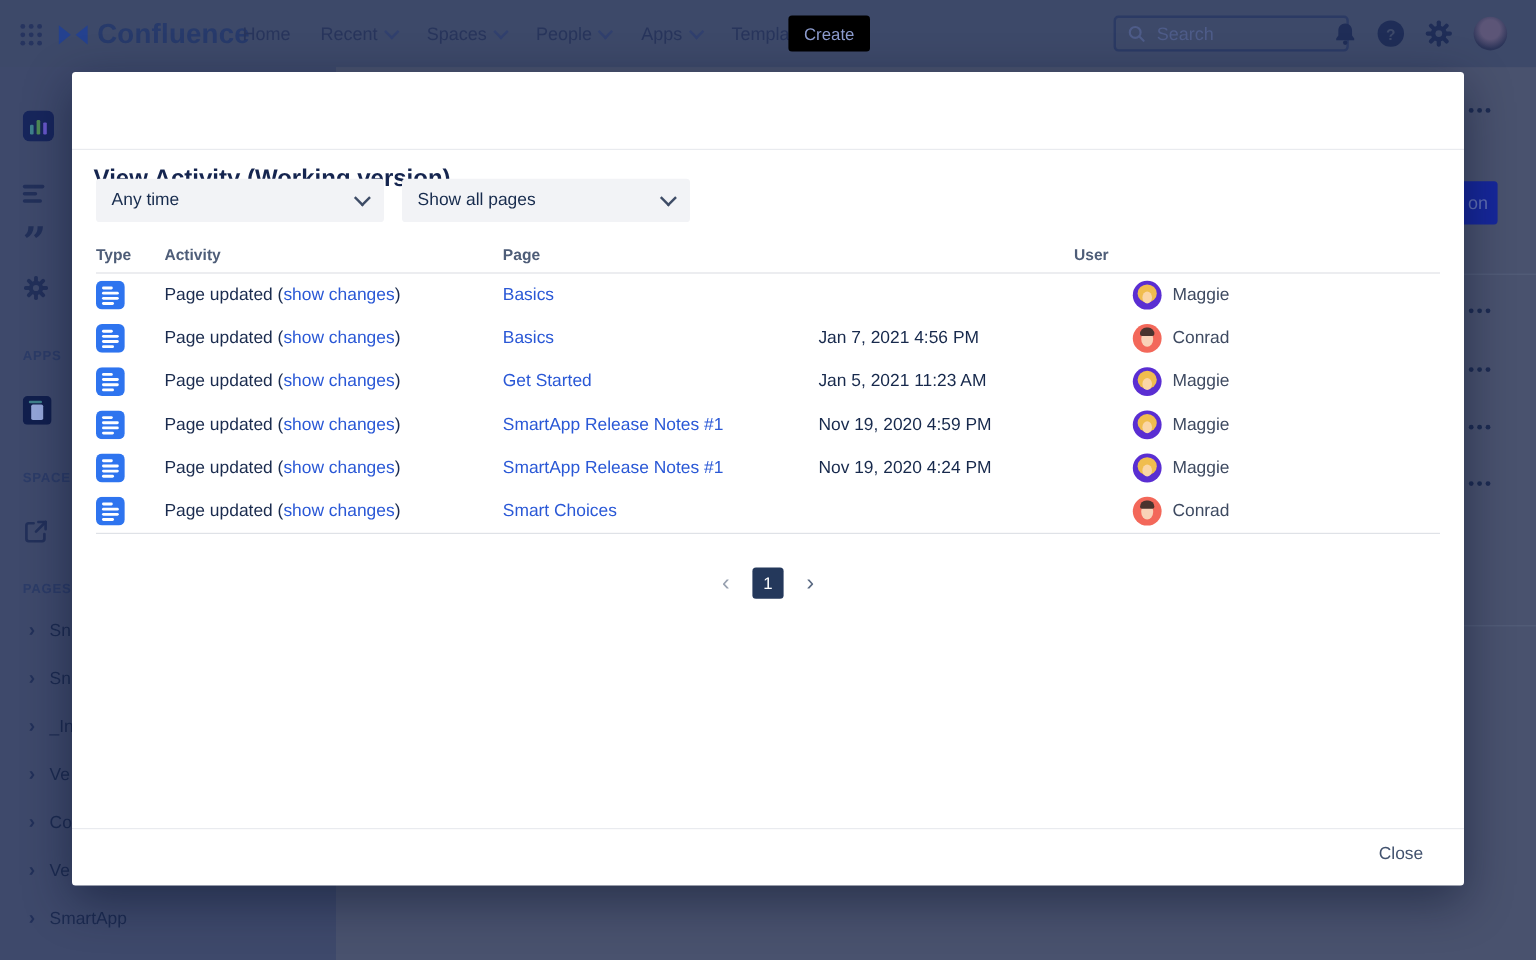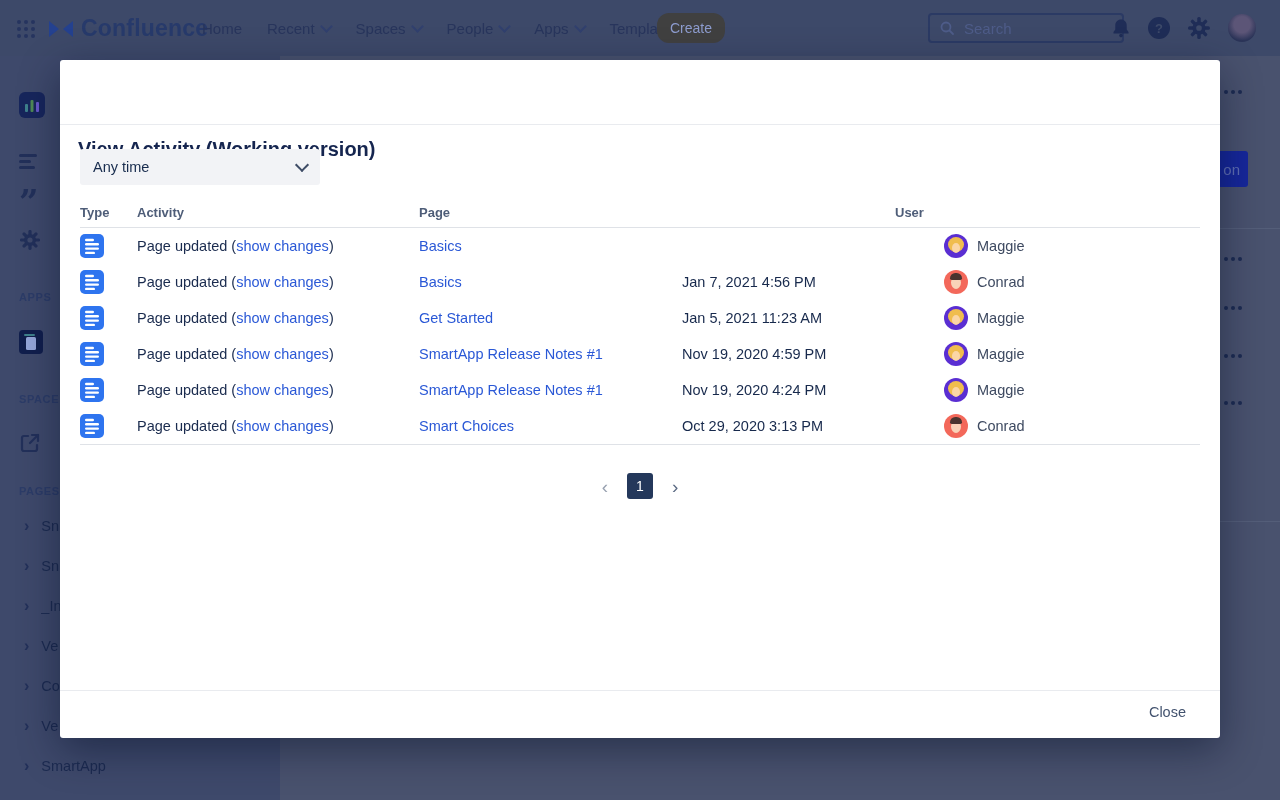--- a/index.html
+++ b/index.html
@@ -11,22 +11,22 @@
   
   #navbar{position:absolute;top:0;left:0;width:1280px;height:56px;background:#3D4969;z-index:1}
   .appgrid{position:absolute;left:17px;top:20px;display:grid;grid-template-columns:repeat(3,4px);grid-gap:3px}
   .appgrid i{width:4px;height:4px;border-radius:50%;background:#26345F}
   .logo{position:absolute;left:48px;top:15px;display:flex;align-items:center}
   .logo-word{font-size:23px;font-weight:600;color:#273A6B;margin-left:7px;letter-spacing:.2px}
   .navitems{position:absolute;left:202px;top:0;height:56px;display:flex;align-items:center;gap:25px}
   .nav-item{font-size:15px;font-weight:500;color:#28355C;display:flex;align-items:center;gap:7px;cursor:pointer}
   .chev{width:7px;height:7px;border-right:2px solid #31406E;border-bottom:2px solid #31406E;
         display:inline-block;transform:rotate(45deg);margin-top:-4px}
-  .create-btn{position:absolute;left:657px;top:13px;width:68px;height:30px;background:#404040;
-        border:none;border-radius:12px;color:#8D9CCE;font-size:14px;font-weight:500;
+  .create-btn{position:absolute;left:657px;top:13px;width:68px;height:30px;background:#000000;
+        border:none;border-radius:3px;color:#8D9CCE;font-size:14px;font-weight:500;
         display:flex;align-items:center;justify-content:center;cursor:pointer;font-family:inherit}
   .searchbox{position:absolute;left:928px;top:13px;width:196px;height:30px;box-sizing:border-box;
         border:2px solid #2B3A64;border-radius:4px;display:flex;align-items:center;padding:0 9px;gap:7px}
   .searchbox input{flex:1;background:transparent;border:none;outline:none;font-size:15px;
         color:#6B78A3;font-family:inherit;min-width:0}
   .searchbox input::placeholder{color:#4E5C89}
   .nav-right{position:absolute;right:24px;top:0;height:56px;display:flex;align-items:center;gap:17px}
   .help-dot{width:22px;height:22px;border-radius:50%;background:#1F2D57;display:flex;align-items:center;justify-content:center}
   .help-dot::before{content:"?";color:#3D4969;font-size:13px;font-weight:bold}
   .nav-avatar{width:28px;height:28px;border-radius:50%;
@@ -295,20 +295,24 @@
 </div>
 
 <div id="modal">
   <div class="m-title">View Activity (Working version)</div>
   <div class="m-hdiv"></div>
 
   <div class="sel" style="left:20px">
     <span class="sel-label">Any time</span>
     <span class="chev"></span>
   </div>
+  <div class="sel" style="left:275px">
+    <span class="sel-label">Show all pages</span>
+    <span class="chev"></span>
+  </div>
 
   <span class="th" style="left:20px">Type</span>
   <span class="th" style="left:77px">Activity</span>
   <span class="th" style="left:359px">Page</span>
   <span class="th" style="left:835px">User</span>
   <div class="m-thdiv"></div>
 
   <div class="trow" style="top:168px">
     <span class="cell ctype">
         <svg width="24" height="24" viewBox="0 0 24 24">
@@ -440,21 +444,20 @@
         </svg>
       </span>
     <span class="cell cact">
         <span>Page updated (</span>
         <a class="lnk">show changes</a>
         <span>)</span>
       </span>
     <span class="cell cpage">
         <a class="lnk">Smart Choices</a>
       </span>
-    <span class="cell cdate">Oct 29, 2020 3:13 PM</span>
     <span class="cell cuser">
         <span class="avatar" data-variant="conrad"></span>
         <span class="uname">Conrad</span>
       </span>
   </div>
   <div class="m-bdiv"></div>
 
 
   <div class="pager">
     <span class="pg-arrow pg-prev lsq"></span>

